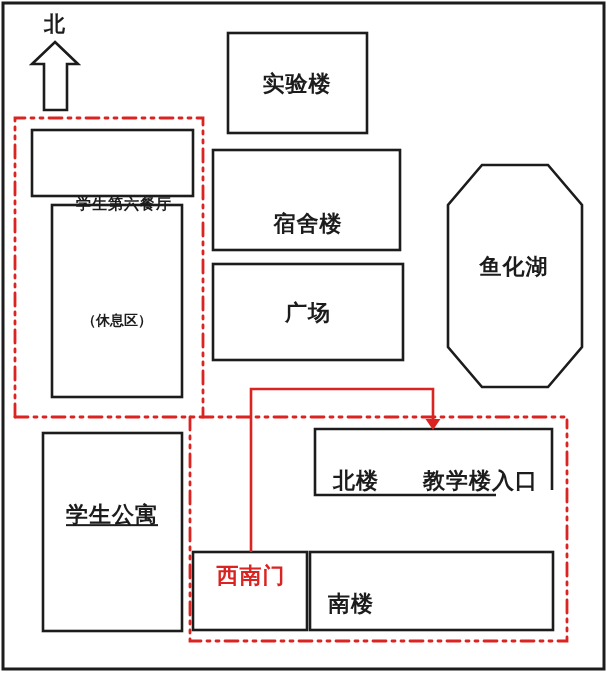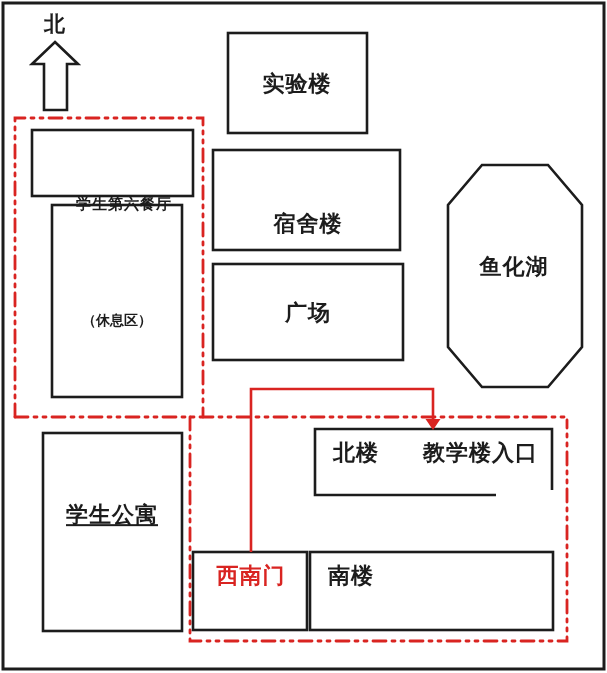--- a/index.html
+++ b/index.html
@@ -16,21 +16,21 @@
     stroke:var(--red); fill:none; stroke-width:2.8;
     stroke-dasharray:13 6 3 6 3 6; stroke-linecap:round;
   }
   .redsolid { stroke:var(--red); fill:none; stroke-width:2.6; }
   .redfill  { fill:var(--red); stroke:none; }
   .lbl {
     position:absolute; white-space:nowrap; color:var(--ink);
     font-weight:bold; font-size:22px; letter-spacing:1px;
     transform:translate(-50%,-50%); line-height:1.35; text-align:center;
   }
-  .lbl.tl { transform:none; }       
+  .lbl.tl { transform:none;margin-top:28px; }       
   .lbl.red { color:var(--red); }
   .lbl.small { font-size:19px; letter-spacing:0.5px; }
   .lbl.compass { font-size:21px; }
 </style>
 </head>
 <body>
 
 <div class="stage">
 
   <svg width="607" height="673" viewBox="0 0 607 673">

